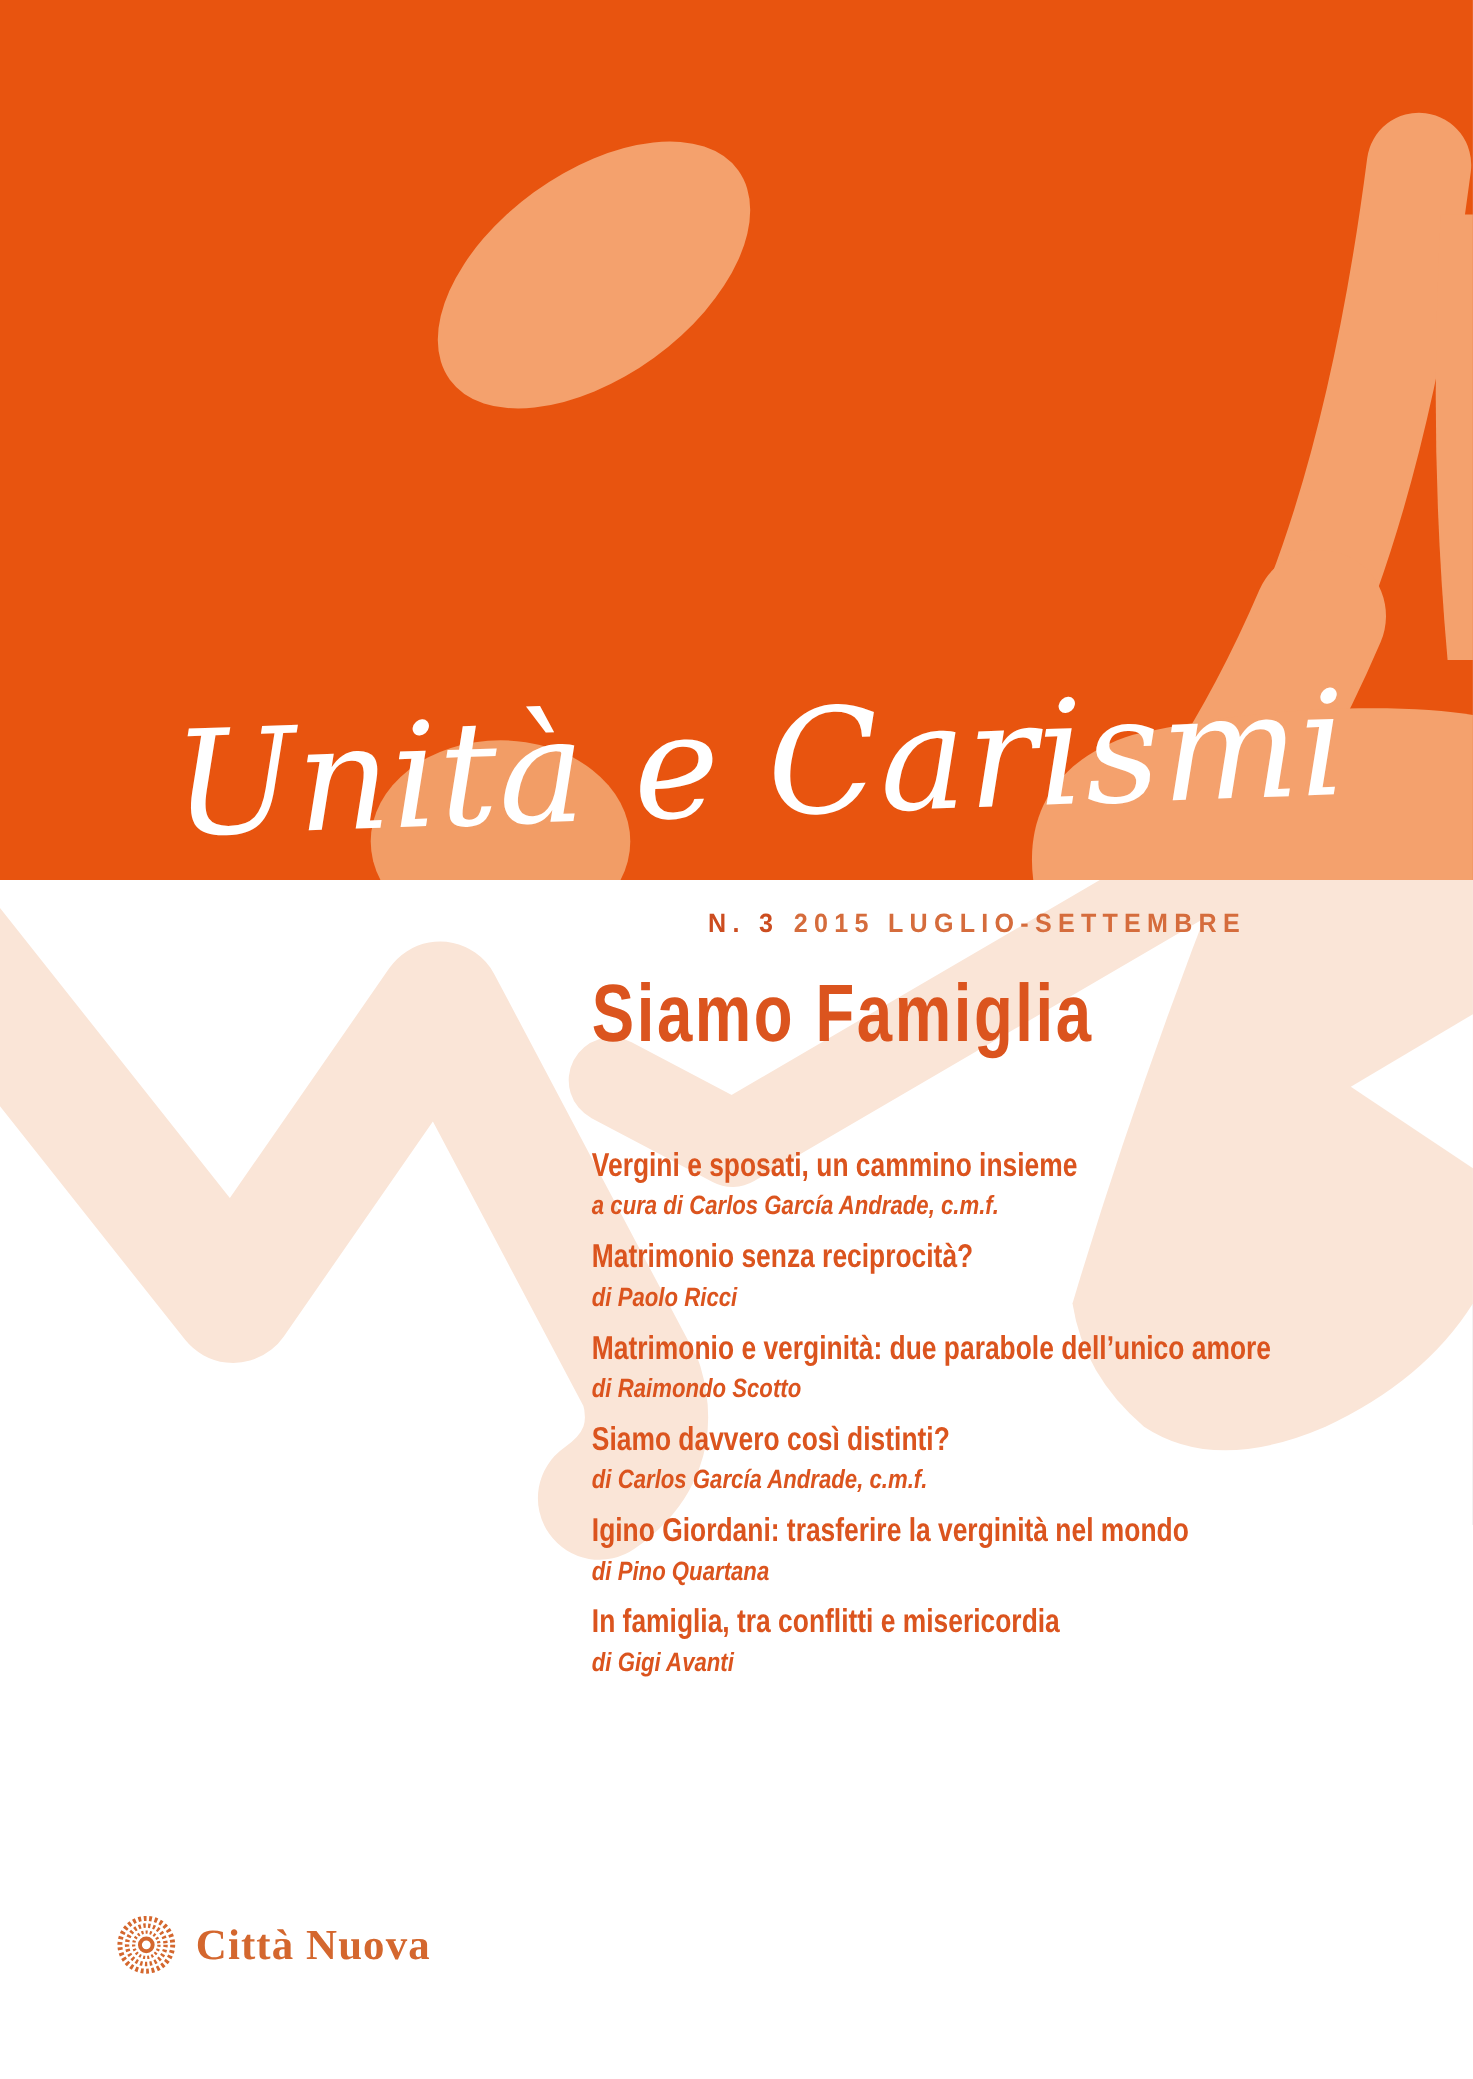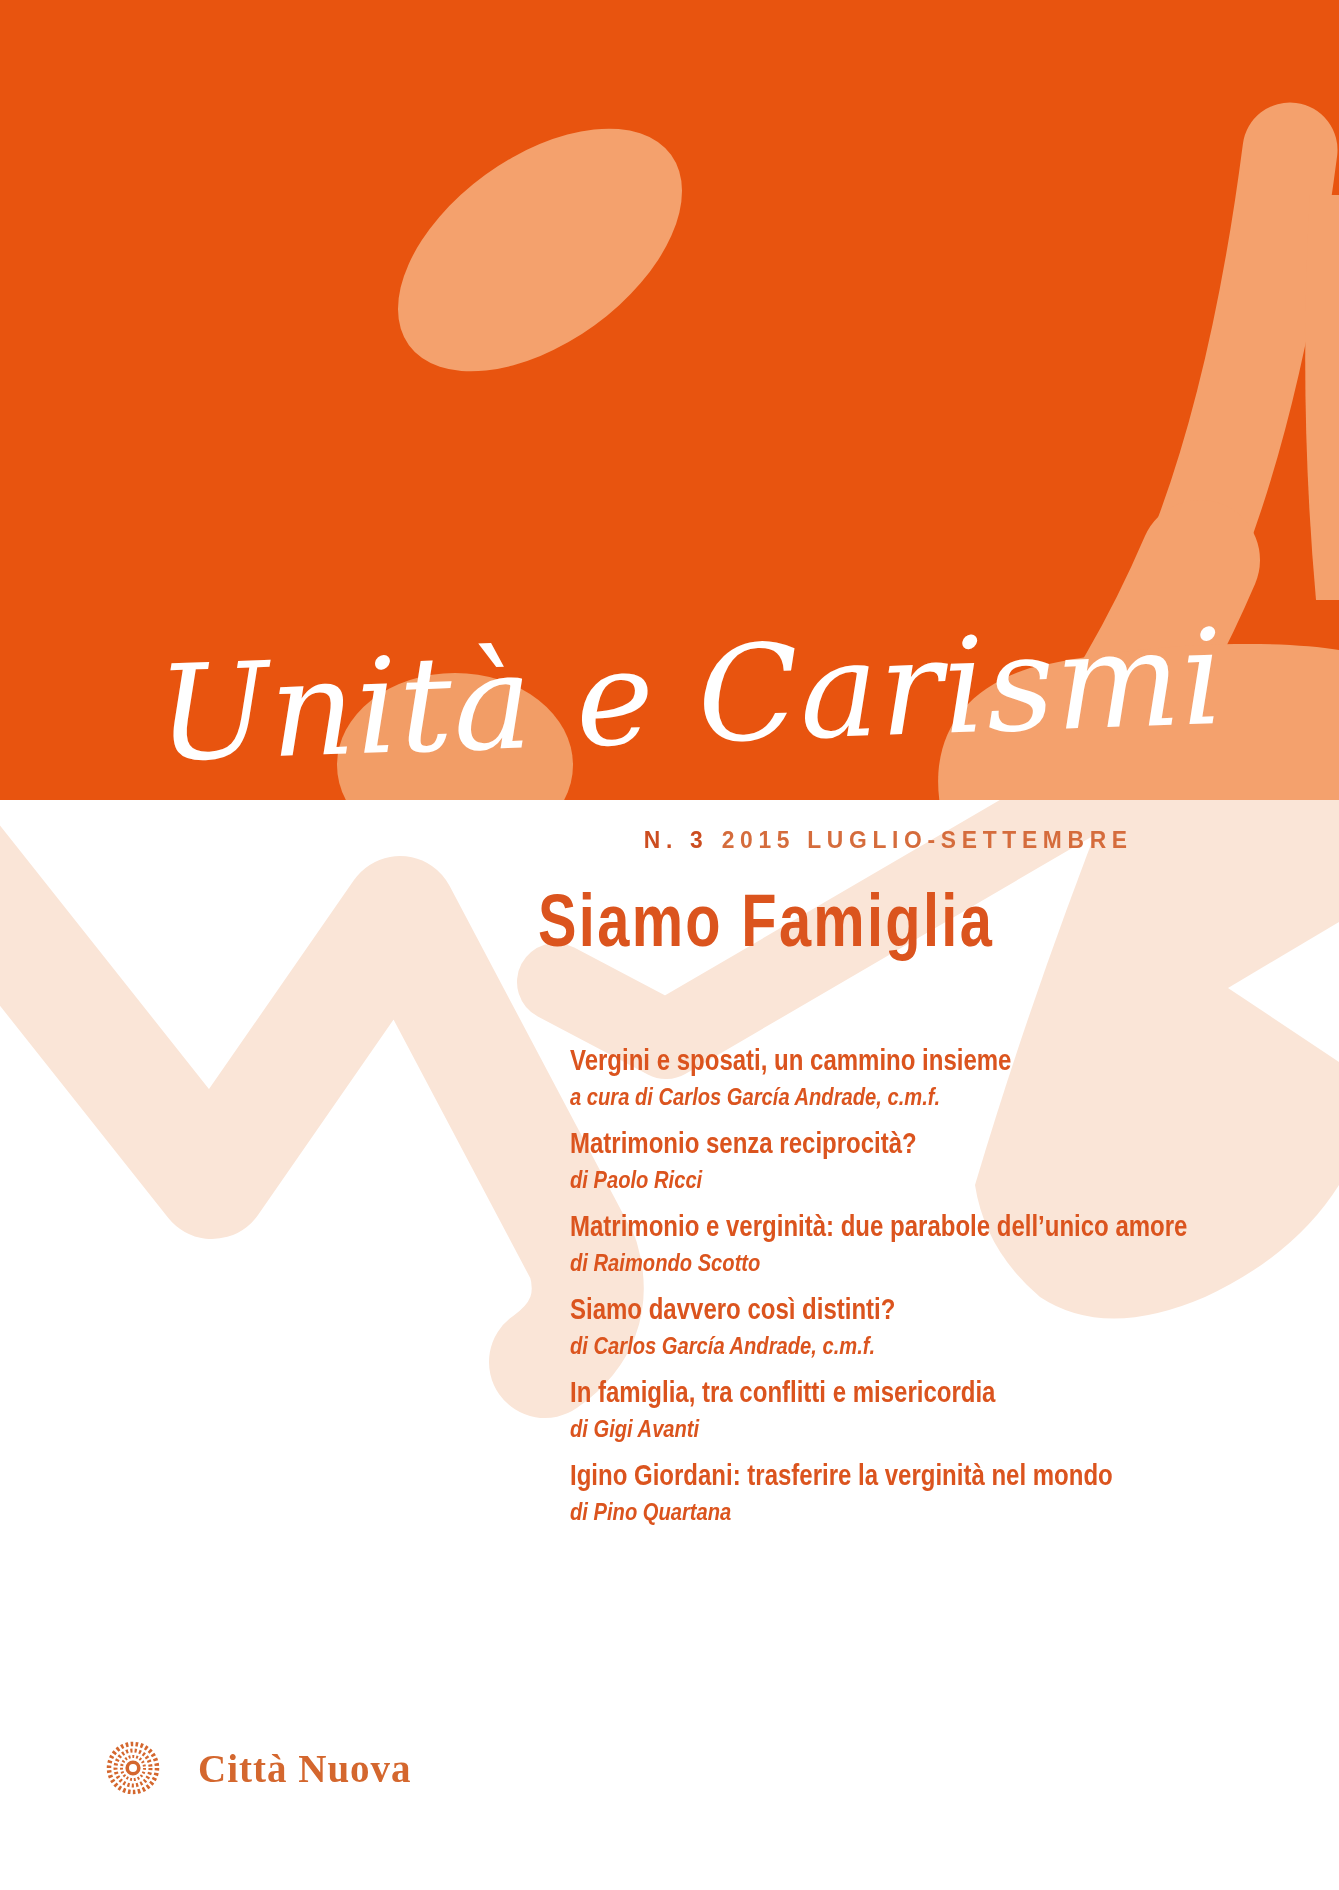--- a/index.html
+++ b/index.html
@@ -64,21 +64,21 @@
     transform:scaleX(.78);
     transform-origin:left top;
     line-height:1.05;
   }
 
   .articles{
     position:absolute;
     left:538px;top:1044px;
     width:700px;
   }
-  .article{height:83px;margin-left:32px;}
+  .article{height:83px;}
   .article .a-title{
     font-size:30px;
     font-weight:700;
     line-height:32px;
     color:var(--text-orange);
     white-space:nowrap;
     transform:scaleX(.8);
     transform-origin:left top;
   }
   .article .a-author{
@@ -94,21 +94,21 @@
   }
 
   .publisher{
     position:absolute;
     left:106px;top:1741px;
     display:flex;
     align-items:center;
   }
   .publisher .rosette{width:54px;height:54px;display:block;}
   .publisher .p-name{
-    margin-left:38px;
+    margin-left:18px;
     font-family:"Liberation Serif", serif;
     font-weight:700;
     font-size:39px;
     color:var(--publisher-orange);
     white-space:nowrap;
     letter-spacing:1px;
   }
 </style>
 </head>
 <body>
@@ -177,27 +177,27 @@
       <div class="a-title">Matrimonio e verginità: due parabole dell’unico amore</div>
       <div class="a-author">di Raimondo Scotto</div>
     </div>
 
     <div class="article">
       <div class="a-title">Siamo davvero così distinti?</div>
       <div class="a-author">di Carlos García Andrade, c.m.f.</div>
     </div>
 
     <div class="article">
+      <div class="a-title">Igino Giordani: trasferire la verginità nel mondo</div>
+      <div class="a-author">di Pino Quartana</div>
+    </div>
+
+    <div class="article">
       <div class="a-title">In famiglia, tra conflitti e misericordia</div>
       <div class="a-author">di Gigi Avanti</div>
-    </div>
-
-    <div class="article">
-      <div class="a-title">Igino Giordani: trasferire la verginità nel mondo</div>
-      <div class="a-author">di Pino Quartana</div>
     </div>
   </div>
 
   <div class="publisher">
     <svg class="rosette" viewBox="0 0 54 54" aria-hidden="true">
       <g fill="none" style="stroke:var(--publisher-orange)">
         <circle cx="27" cy="27" r="24" stroke-width="4.5" stroke-dasharray="2.6 2.4"></circle>
         <circle cx="27" cy="27" r="17.5" stroke-width="4" stroke-dasharray="2.2 2.2"></circle>
         <circle cx="27" cy="27" r="11.5" stroke-width="3" stroke-dasharray="1.9 1.9"></circle>
         <circle cx="27" cy="27" r="5.8" stroke-width="3.6"></circle>

